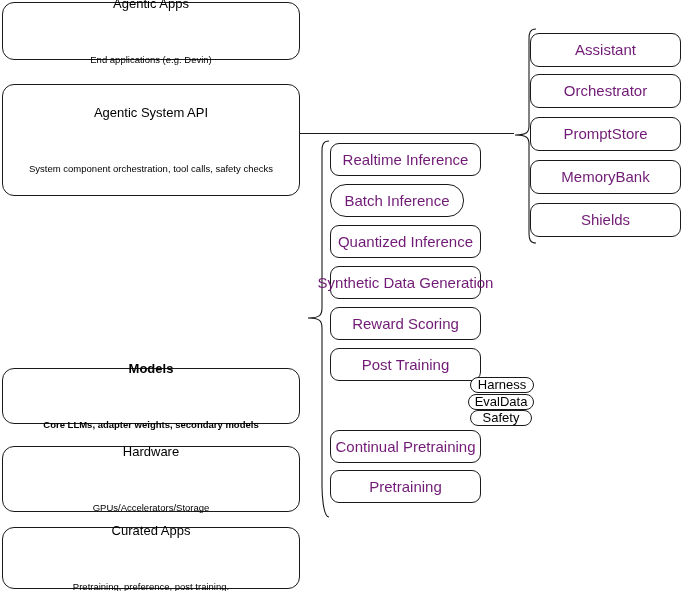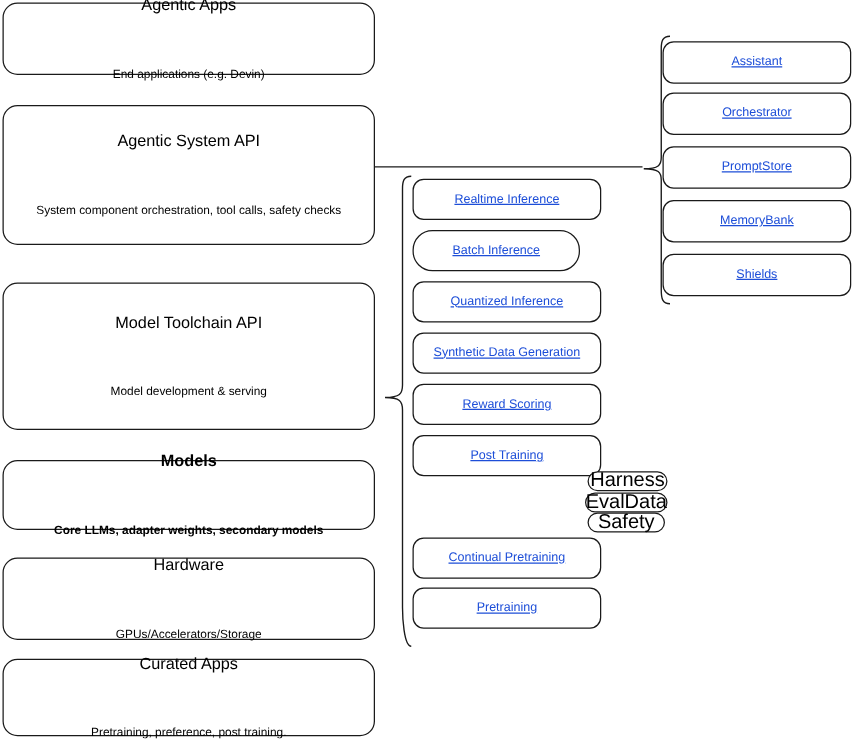--- a/index.html
+++ b/index.html
@@ -48,36 +48,35 @@
   }
   .lane-box {
     position: absolute;
     box-sizing: border-box;
     border: 1px solid #1a1a1a;
     border-radius: 9px;
     background: #ffffff;
     display: flex;
     align-items: center;
     justify-content: center;
-    font-size: 10px;
+    font-size: 15px;
     line-height: 16px;
-    color: #1d4ed8;
-    white-space: nowrap;
-    text-decoration: underline;
+    color: #701a75;
+    white-space: nowrap;
   }
   .pill {
     position: absolute;
     box-sizing: border-box;
     border: 1px solid #1a1a1a;
     border-radius: 999px;
     background: #ffffff;
     display: flex;
     align-items: center;
     justify-content: center;
-    font-size: 16px;
+    font-size: 13px;
     line-height: 14px;
     color: #000000;
     white-space: nowrap;
     z-index: 5;
   }
   .brace, .connector {
     position: absolute;
     pointer-events: none;
   }
   .brace svg, .connector svg { display: block; overflow: visible; }
@@ -95,24 +94,20 @@
   <div class="box" style="left:2px; top:2px; width:298px; height:58px;">
     <div class="title">Agentic Apps</div>
     <div class="sub">End applications (e.g. Devin)</div>
   </div>
 
   <div class="box" style="left:2px; top:84px; width:298px; height:112px;">
     <div class="title">Agentic System API</div>
     <div class="sub">System component orchestration, tool calls, safety checks</div>
   </div>
 
-  <div class="box" style="left:2px; top:226px; width:298px; height:118px;">
-    <div class="title">Model Toolchain API</div>
-    <div class="sub">Model development &amp; serving</div>
-  </div>
 
   <div class="box" style="left:2px; top:368px; width:298px; height:56px;font-weight:bold;">
     <div class="title">Models</div>
     <div class="sub">Core LLMs, adapter weights, secondary models</div>
   </div>
 
   <div class="box" style="left:2px; top:446px; width:298px; height:66px;">
     <div class="title">Hardware</div>
     <div class="sub">GPUs/Accelerators/Storage</div>
   </div>

